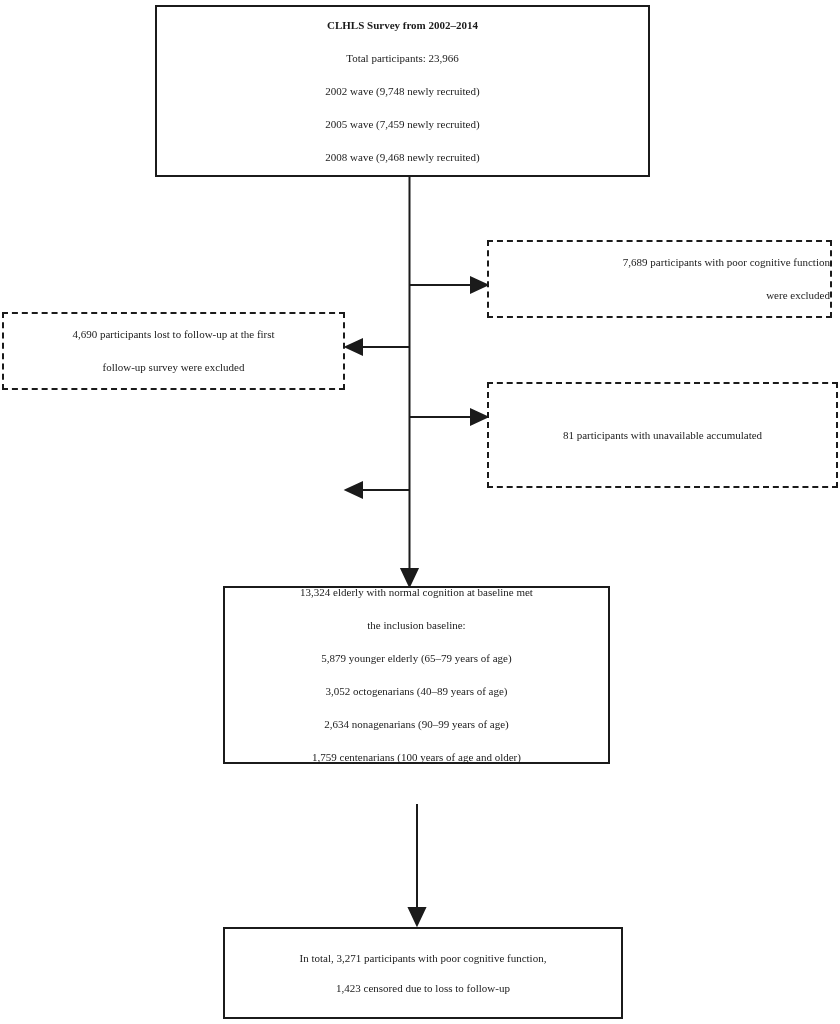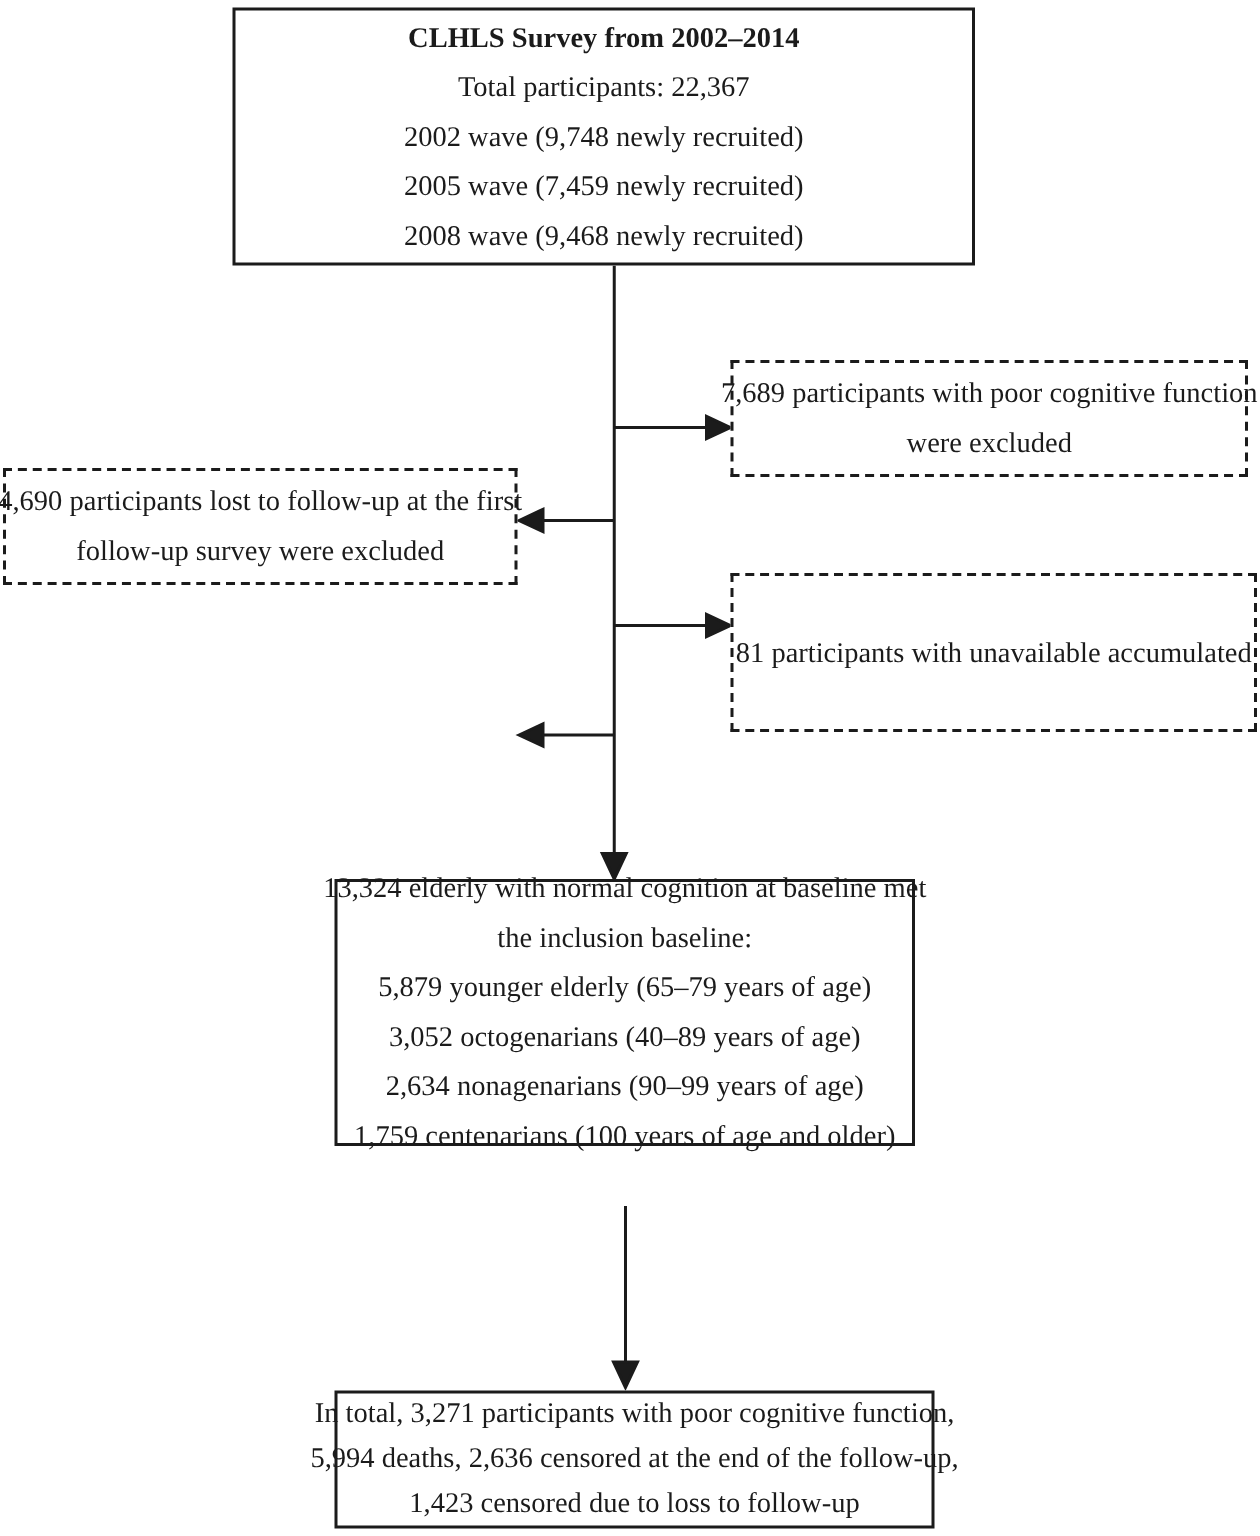--- a/index.html
+++ b/index.html
@@ -31,29 +31,29 @@
     display: flex;
     flex-direction: column;
     justify-content: center;
     align-items: center;
     text-align: center;
   }
   .box.dashed {
     border-style: dashed;
   }
   .line {
-    font-size: 19px;
+    font-size: 11px;
     line-height: 33px;
     white-space: nowrap;
   }
   .line.bold {
     font-weight: bold;
   }
   .box-source   { left: 155px; top: 5px;   width: 495px; height: 172px; }
-  .box-right1   { left: 487px; top: 240px; width: 345px; height: 78px;  }
+  .box-right1   { left: 487px; top: 240px; width: 345px; height: 78px; align-items: flex-end;  }
   .box-left1    { left: 2px;   top: 312px; width: 343px; height: 78px;  }
   .box-right2   { left: 487px; top: 382px; width: 351px; height: 106px; }
   .box-left2    { left: 2px;   top: 446px; width: 343px; height: 82px;  }
   .box-include  { left: 223px; top: 586px; width: 387px; height: 178px; }
   .box-outcome  { left: 223px; top: 927px; width: 400px; height: 92px;  }
   .box-outcome .line { line-height: 30px; }
 </style>
 </head>
 <body>
 
@@ -89,21 +89,21 @@
 
       <g>
         <line x1="417" y1="804" x2="417" y2="911"></line>
         <polygon points="417,925 409,908 425,908"></polygon>
       </g>
     </g>
   </svg>
 
   <div class="box box-source">
     <div class="line bold">CLHLS Survey from 2002–2014</div>
-    <div class="line">Total participants: 22,367</div>
+    <div class="line">Total participants: 23,966</div>
     <div class="line">2002 wave (9,748 newly recruited)</div>
     <div class="line">2005 wave (7,459 newly recruited)</div>
     <div class="line">2008 wave (9,468 newly recruited)</div>
   </div>
 
   <div class="box dashed box-right1">
     <div class="line">7,689 participants with poor cognitive function</div>
     <div class="line">were excluded</div>
   </div>
 
@@ -121,17 +121,16 @@
     <div class="line">13,324 elderly with normal cognition at baseline met</div>
     <div class="line">the inclusion baseline:</div>
     <div class="line">5,879 younger elderly (65–79 years of age)</div>
     <div class="line">3,052 octogenarians (40–89 years of age)</div>
     <div class="line">2,634 nonagenarians (90–99 years of age)</div>
     <div class="line">1,759 centenarians (100 years of age and older)</div>
   </div>
 
   <div class="box box-outcome">
     <div class="line">In total, 3,271 participants with poor cognitive function,</div>
-    <div class="line">5,994 deaths, 2,636 censored at the end of the follow-up,</div>
     <div class="line">1,423 censored due to loss to follow-up</div>
   </div>
 
 </div>
 
 </body></html>

